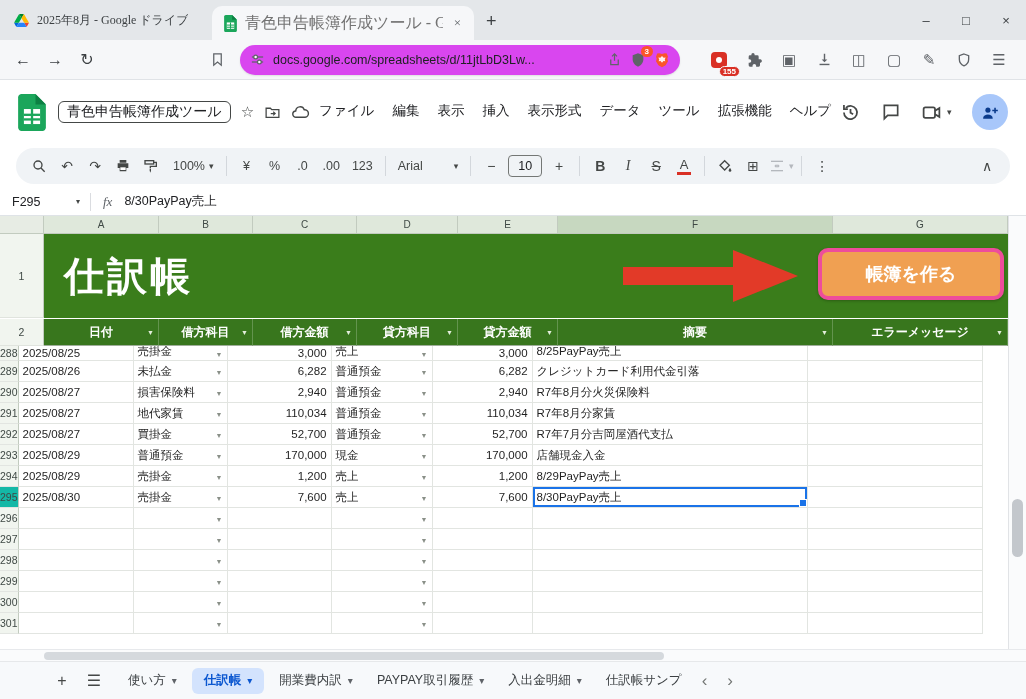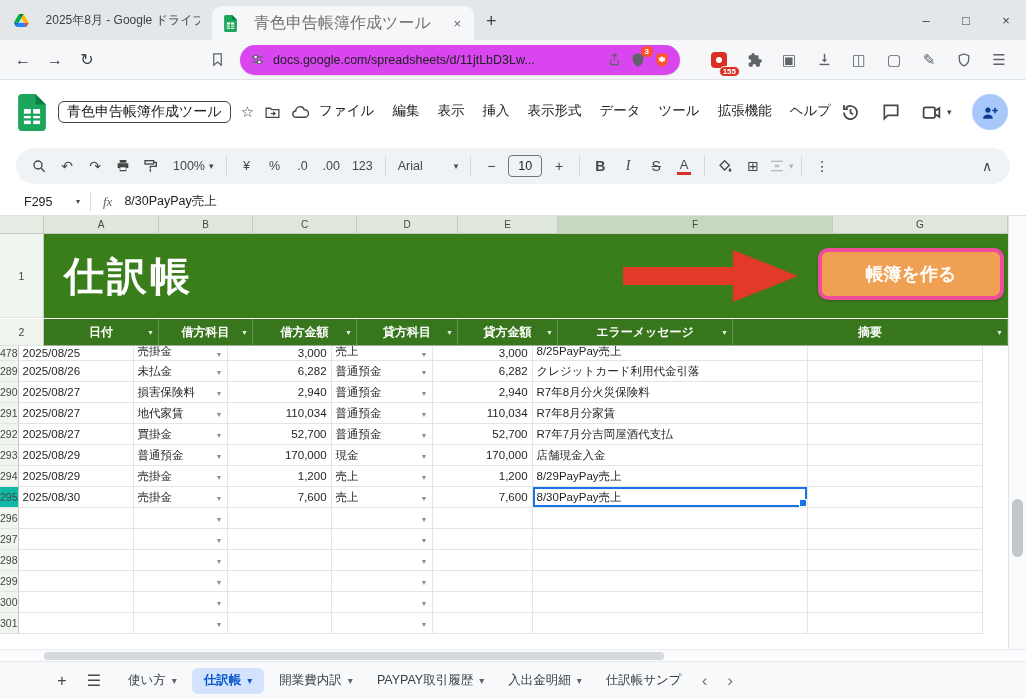--- a/index.html
+++ b/index.html
@@ -1,21 +1,21 @@
 <!DOCTYPE html>
 <html><head>
 <meta charset="utf-8">
 <style>
   *{margin:0;padding:0;box-sizing:border-box;}
   html,body{width:1026px;height:699px;overflow:hidden;background:#fff;color:#202124;
     font-family:"Liberation Sans","DejaVu Sans",sans-serif;}
 
   
   .titlebar{height:40px;background:#e4e7ea;display:flex;align-items:flex-end;}
-  .tab{display:flex;align-items:center;gap:17px;}
+  .tab{display:flex;align-items:center;gap:8px;font-family:Liberation Serif, serif;}
   .tab-inactive{height:40px;width:212px;padding:0 12px 0 14px;align-items:center;}
   .tab-inactive .ttl{font-size:12px;color:#3c4043;white-space:nowrap;overflow:hidden;}
   .tab-active{height:34px;width:262px;background:#f6f7f9;border-radius:10px 10px 0 0;padding:0 10px 0 12px;}
   .tab-active .ttl{font-size:16px;color:#737373;flex:1;white-space:nowrap;overflow:hidden;}
   .tclose{color:#5f6368;font-size:13px;padding:0 3px;}
   .newtab{font-size:18px;color:#3c4043;margin:0 0 8px 12px;}
   .wincontrols{margin-left:auto;display:flex;height:40px;align-self:flex-start;}
   .winbtn{width:40px;display:flex;align-items:center;justify-content:center;font-size:13px;color:#3c4043;}
 
   
@@ -61,21 +61,21 @@
   .b{font-weight:bold;}
   .i{font-style:italic;font-family:"Liberation Serif",serif;}
   .s{text-decoration:line-through;}
   .tcA{display:flex;flex-direction:column;align-items:center;line-height:1;font-size:13px;}
   .tcA .bar{width:14px;height:3px;background:#d93025;margin-top:1px;}
   .disabled{color:#b4b8bd;}
   .disabled .ddicon{color:#b4b8bd;}
 
   
   .formulabar{height:28px;background:#fff;border-bottom:1px solid #dfe3e7;display:flex;align-items:center;}
-  .namebox{width:86px;padding-left:24px;font-size:12.5px;display:flex;align-items:center;justify-content:space-between;}
+  .namebox{width:86px;padding-left:12px;font-size:12.5px;display:flex;align-items:center;justify-content:space-between;}
   .nbdd{font-size:8px;color:#444746;padding-right:6px;}
   .fbdiv{width:1px;height:18px;background:#dadce0;margin:0 4px;}
   .fxlabel{font-family:"Liberation Serif",serif;font-style:italic;color:#5f6368;font-size:13px;margin:0 12px 0 8px;}
   .fvalue{font-size:12.5px;color:#202124;}
 
   
   .gridwrap{position:relative;height:433px;background:#fff;overflow:hidden;}
   .gridinner{width:1008px;}
   .wA{width:115px;}.wB{width:94px;}.wC{width:104px;}.wD{width:101px;}.wE{width:100px;}.wF{width:275px;}.wG{width:175px;}
   .colhdrs{display:flex;height:18px;}
@@ -445,33 +445,33 @@
           <span class="ficon">▼</span>
         </div>
       <div class="hcell wD">
           <span>貸方科目</span>
           <span class="ficon">▼</span>
         </div>
       <div class="hcell wE">
           <span>貸方金額</span>
           <span class="ficon">▼</span>
         </div>
+      <div class="hcell wF">
+          <span>摘要</span>
+          <span class="ficon">▼</span>
+        </div>
       <div class="hcell wG">
           <span>エラーメッセージ</span>
           <span class="ficon">▼</span>
         </div>
-      <div class="hcell wF">
-          <span>摘要</span>
-          <span class="ficon">▼</span>
-        </div>
     </div>
 
     <div class="rows">
       <div class="row">
-          <div class="rn">478</div>
+          <div class="rn">288</div>
           <div class="wA">2025/08/25</div>
           <div class="wB acct">
             <span>売掛金</span>
             <span class="dd"></span>
           </div>
           <div class="wC amount">3,000</div>
           <div class="wD acct">
             <span>売上</span>
             <span class="dd"></span>
           </div>

